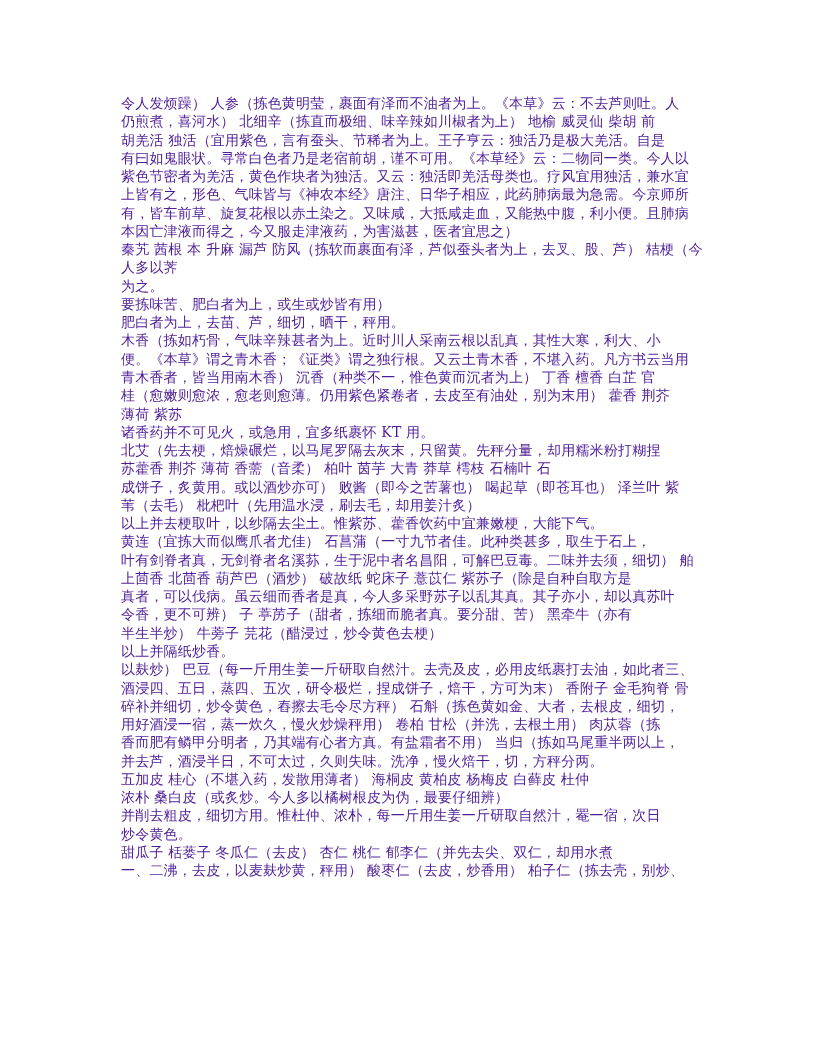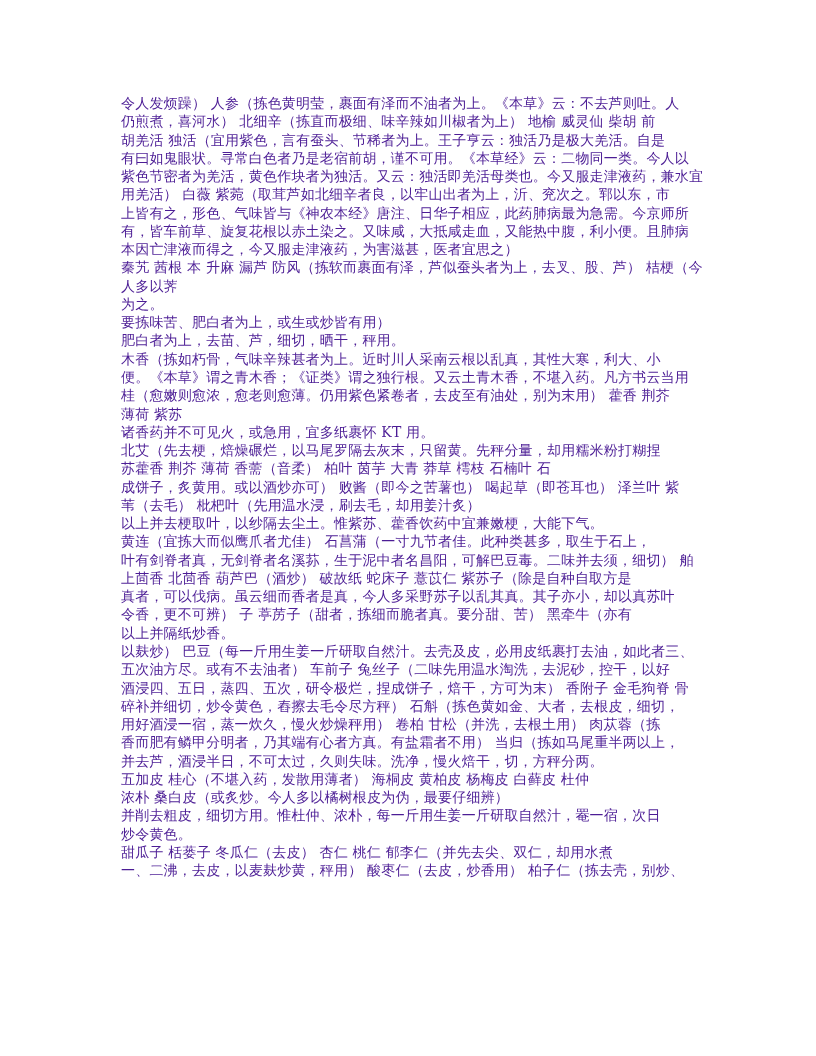--- a/index.html
+++ b/index.html
@@ -31,48 +31,48 @@
     }
   </style>
 </head>
 <body>
 
 <div class="page">
   <span class="line">令人发烦躁） 人参（拣色黄明莹，裹面有泽而不油者为上。《本草》云：不去芦则吐。人</span>
   <span class="line">仍煎煮，喜河水） 北细辛（拣直而极细、味辛辣如川椒者为上） 地榆 威灵仙 柴胡 前</span>
   <span class="line">胡羌活 独活（宜用紫色，言有蚕头、节稀者为上。王子亨云：独活乃是极大羌活。自是</span>
   <span class="line">有曰如鬼眼状。寻常白色者乃是老宿前胡，谨不可用。《本草经》云：二物同一类。今人以</span>
-  <span class="line">紫色节密者为羌活，黄色作块者为独活。又云：独活即羌活母类也。今又服走津液药，兼水宜</span>
-  <span class="line">用羌活） 白薇 紫菀（取茸芦如北细辛者良，以牢山出者为上，沂、兖次之。郓以东，市</span>
+  <span class="line">紫色节密者为羌活，黄色作块者为独活。又云：独活即羌活母类也。疗风宜用独活，兼水宜</span>
   <span class="line">上皆有之，形色、气味皆与《神农本经》唐注、日华子相应，此药肺病最为急需。今京师所</span>
   <span class="line">有，皆车前草、旋复花根以赤土染之。又味咸，大抵咸走血，又能热中腹，利小便。且肺病</span>
   <span class="line">本因亡津液而得之，今又服走津液药，为害滋甚，医者宜思之）</span>
   <span class="line">秦艽 茜根 本 升麻 漏芦 防风（拣软而裹面有泽，芦似蚕头者为上，去叉、股、芦） 桔梗（今</span>
   <span class="line">人多以荠</span>
   <span class="line">为之。</span>
   <span class="line">要拣味苦、肥白者为上，或生或炒皆有用）</span>
   <span class="line">肥白者为上，去苗、芦，细切，晒干，秤用。</span>
   <span class="line">木香（拣如朽骨，气味辛辣甚者为上。近时川人采南云根以乱真，其性大寒，利大、小</span>
   <span class="line">便。《本草》谓之青木香；《证类》谓之独行根。又云土青木香，不堪入药。凡方书云当用</span>
+  <span class="line">青木香者，皆当用南木香） 沉香（种类不一，惟色黄而沉者为上） 丁香 檀香 白芷 官</span>
   <span class="line">桂（愈嫩则愈浓，愈老则愈薄。仍用紫色紧卷者，去皮至有油处，别为末用） 藿香 荆芥</span>
   <span class="line">薄荷 紫苏</span>
   <span class="line">诸香药并不可见火，或急用，宜多纸裹怀 KT 用。</span>
   <span class="line">北艾（先去梗，焙燥碾烂，以马尾罗隔去灰末，只留黄。先秤分量，却用糯米粉打糊捏</span>
   <span class="line">苏藿香 荆芥 薄荷 香薷（音柔） 柏叶 茵芋 大青 莽草 樗枝 石楠叶 石</span>
   <span class="line">成饼子，炙黄用。或以酒炒亦可） 败酱（即今之苦薯也） 喝起草（即苍耳也） 泽兰叶 紫</span>
   <span class="line">苇（去毛） 枇杷叶（先用温水浸，刷去毛，却用姜汁炙）</span>
   <span class="line">以上并去梗取叶，以纱隔去尘土。惟紫苏、藿香饮药中宜兼嫩梗，大能下气。</span>
   <span class="line">黄连（宜拣大而似鹰爪者尤佳） 石菖蒲（一寸九节者佳。此种类甚多，取生于石上，</span>
   <span class="line">叶有剑脊者真，无剑脊者名溪荪，生于泥中者名昌阳，可解巴豆毒。二味并去须，细切） 舶</span>
   <span class="line">上茴香 北茴香 葫芦巴（酒炒） 破故纸 蛇床子 薏苡仁 紫苏子（除是自种自取方是</span>
   <span class="line">真者，可以伐病。虽云细而香者是真，今人多采野苏子以乱其真。其子亦小，却以真苏叶</span>
   <span class="line">令香，更不可辨） 子 葶苈子（甜者，拣细而脆者真。要分甜、苦） 黑牵牛（亦有</span>
+  <span class="line">半生半炒） 牛蒡子 芫花（醋浸过，炒令黄色去梗）</span>
   <span class="line">以上并隔纸炒香。</span>
   <span class="line">以麸炒） 巴豆（每一斤用生姜一斤研取自然汁。去壳及皮，必用皮纸裹打去油，如此者三、</span>
-  <span class="line">五次油方尽。或有不去油者） 车前子 兔丝子（二味先用温水淘洗，去泥砂，控干，以好</span>
   <span class="line">酒浸四、五日，蒸四、五次，研令极烂，捏成饼子，焙干，方可为末） 香附子 金毛狗脊 骨</span>
   <span class="line">碎补并细切，炒令黄色，舂擦去毛令尽方秤） 石斛（拣色黄如金、大者，去根皮，细切，</span>
   <span class="line">用好酒浸一宿，蒸一炊久，慢火炒燥秤用） 卷柏 甘松（并洗，去根土用） 肉苁蓉（拣</span>
   <span class="line">香而肥有鳞甲分明者，乃其端有心者方真。有盐霜者不用） 当归（拣如马尾重半两以上，</span>
   <span class="line">并去芦，酒浸半日，不可太过，久则失味。洗净，慢火焙干，切，方秤分两。</span>
   <span class="line">五加皮 桂心（不堪入药，发散用薄者） 海桐皮 黄柏皮 杨梅皮 白藓皮 杜仲</span>
   <span class="line">浓朴 桑白皮（或炙炒。今人多以橘树根皮为伪，最要仔细辨）</span>
   <span class="line">并削去粗皮，细切方用。惟杜仲、浓朴，每一斤用生姜一斤研取自然汁，罨一宿，次日</span>
   <span class="line">炒令黄色。</span>
   <span class="line">甜瓜子 栝蒌子 冬瓜仁（去皮） 杏仁 桃仁 郁李仁（并先去尖、双仁，却用水煮</span>

